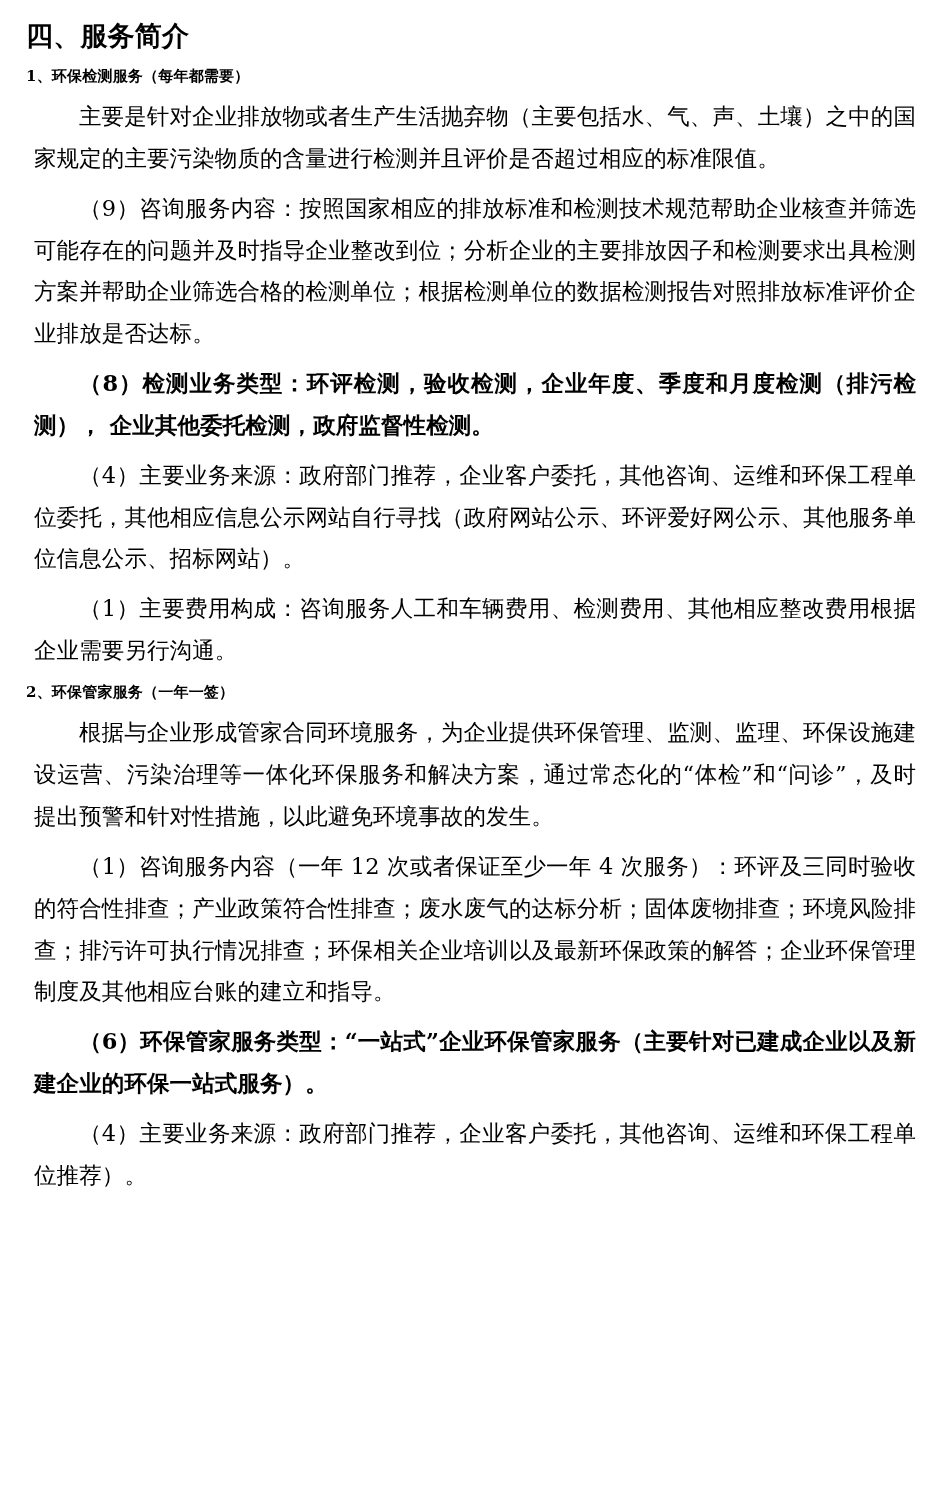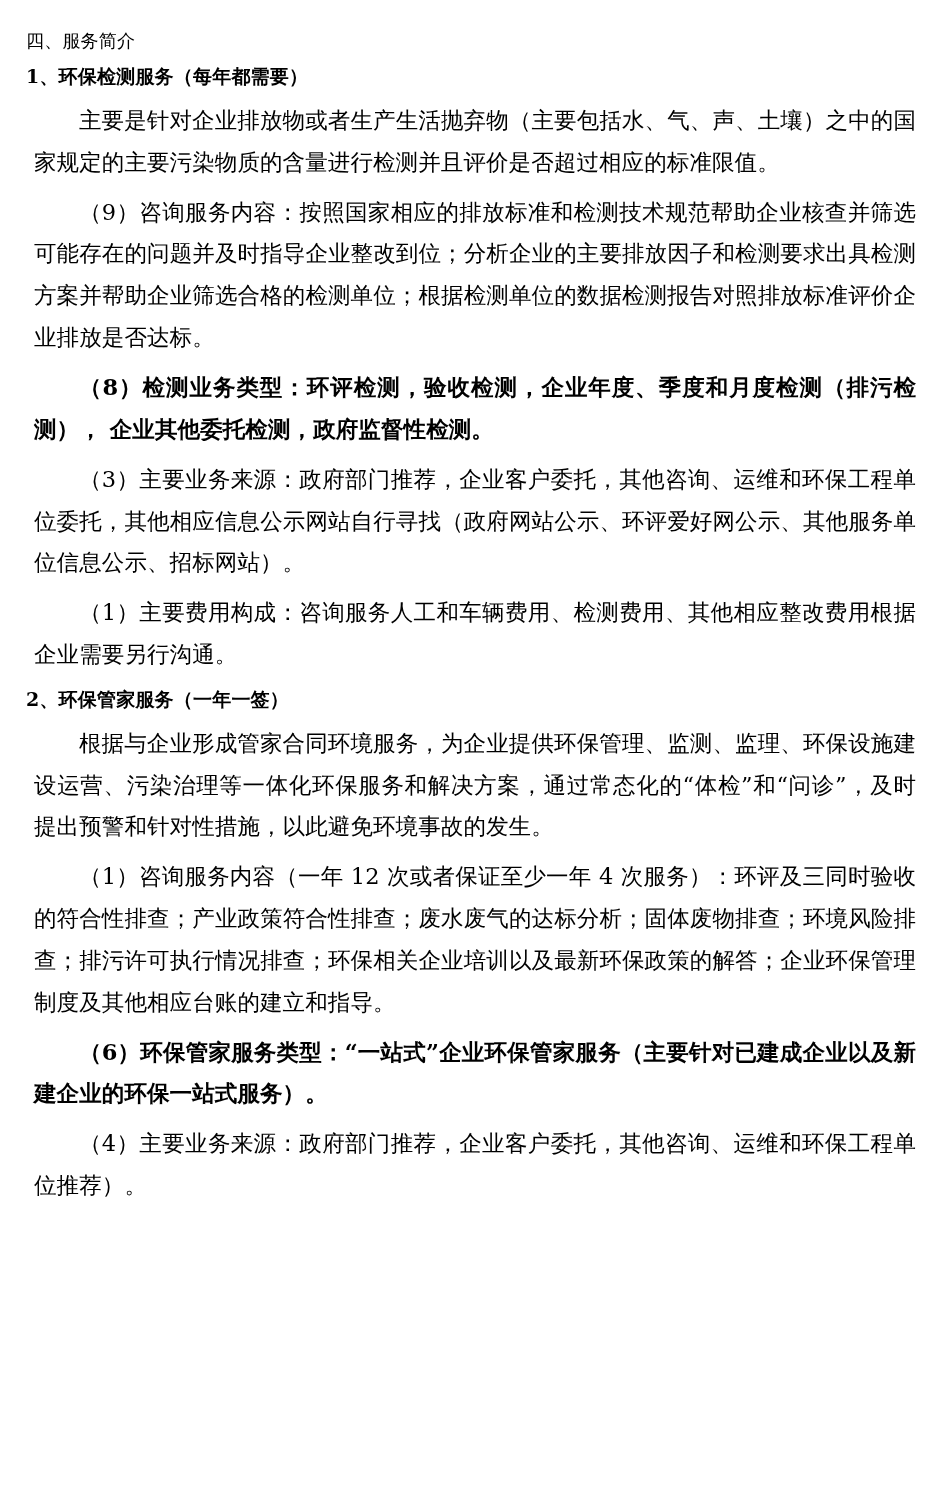--- a/index.html
+++ b/index.html
@@ -18,28 +18,28 @@
     height: 1500px;
     box-sizing: border-box;
     padding: 14px 26px 0 26px;
     position: relative;
   }
   .doc {
     font-size: 22.5px;
     line-height: 1.78;
   }
   h2.section-heading {
-    font-size: 18px;
-    font-weight: normal;
-    margin: 12px 0 6px 0;
+    font-size: 27px;
+    font-weight: bold;
+    margin: 0 0 6px 0;
     line-height: 1.62;
     letter-spacing: 0.2px;
   }
   h3.sub-heading {
-    font-size: 19px;
+    font-size: 15px;
     font-weight: bold;
     margin: 4px 0 4px 0;
     line-height: 1.62;
     letter-spacing: 0.2px;
   }
   p.para {
     margin: 8px;
     text-indent: 2em;
     text-align: justify;
     text-justify: inter-ideograph;
@@ -56,21 +56,21 @@
 <div class="page">
   <div class="doc">
 
     <h2 class="section-heading">四、服务简介</h2>
 
     <h3 class="sub-heading">1、环保检测服务（每年都需要）</h3>
 
     <p class="para">主要是针对企业排放物或者生产生活抛弃物（主要包括水、气、声、土壤）之中的国家规定的主要污染物质的含量进行检测并且评价是否超过相应的标准限值。</p>
     <p class="para">（9）咨询服务内容：按照国家相应的排放标准和检测技术规范帮助企业核查并筛选可能存在的问题并及时指导企业整改到位；分析企业的主要排放因子和检测要求出具检测方案并帮助企业筛选合格的检测单位；根据检测单位的数据检测报告对照排放标准评价企业排放是否达标。</p>
     <p class="para bold">（8）检测业务类型：环评检测，验收检测，企业年度、季度和月度检测（排污检测）， 企业其他委托检测，政府监督性检测。</p>
-    <p class="para">（3）主要业务来源：政府部门推荐，企业客户委托，其他咨询、运维和环保工程单位委托，其他相应信息公示网站自行寻找（政府网站公示、环评爱好网公示、其他服务单位信息公示、招标网站）。</p>
+    <p class="para">（4）主要业务来源：政府部门推荐，企业客户委托，其他咨询、运维和环保工程单位委托，其他相应信息公示网站自行寻找（政府网站公示、环评爱好网公示、其他服务单位信息公示、招标网站）。</p>
     <p class="para">（1）主要费用构成：咨询服务人工和车辆费用、检测费用、其他相应整改费用根据企业需要另行沟通。</p>
 
     <h3 class="sub-heading">2、环保管家服务（一年一签）</h3>
 
     <p class="para">根据与企业形成管家合同环境服务，为企业提供环保管理、监测、监理、环保设施建设运营、污染治理等一体化环保服务和解决方案，通过常态化的“体检”和“问诊”，及时提出预警和针对性措施，以此避免环境事故的发生。</p>
     <p class="para">（1）咨询服务内容（一年 12 次或者保证至少一年 4 次服务）：环评及三同时验收的符合性排查；产业政策符合性排查；废水废气的达标分析；固体废物排查；环境风险排查；排污许可执行情况排查；环保相关企业培训以及最新环保政策的解答；企业环保管理制度及其他相应台账的建立和指导。</p>
     <p class="para bold">（6）环保管家服务类型：“一站式”企业环保管家服务（主要针对已建成企业以及新建企业的环保一站式服务）。</p>
     <p class="para">（4）主要业务来源：政府部门推荐，企业客户委托，其他咨询、运维和环保工程单位推荐）。</p>
 
   </div>

